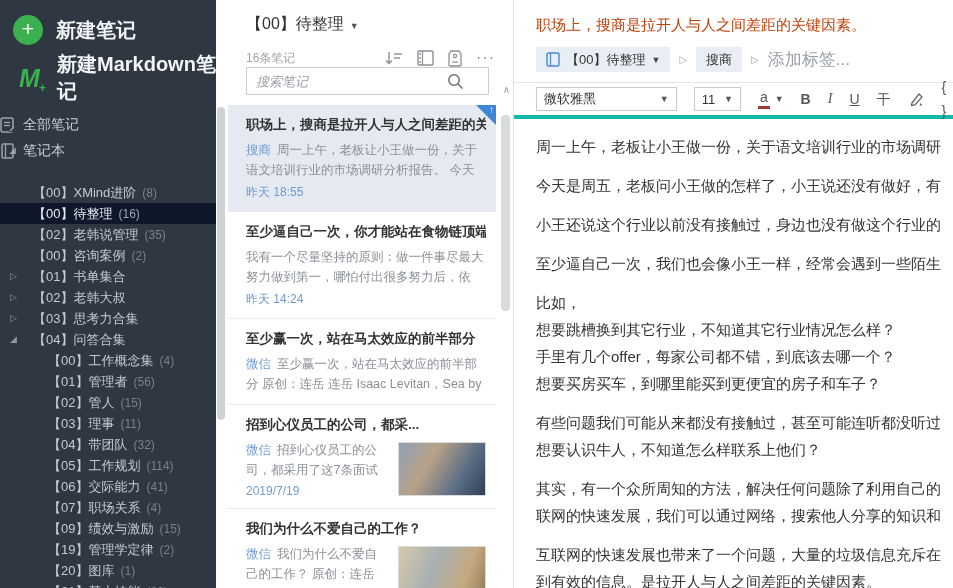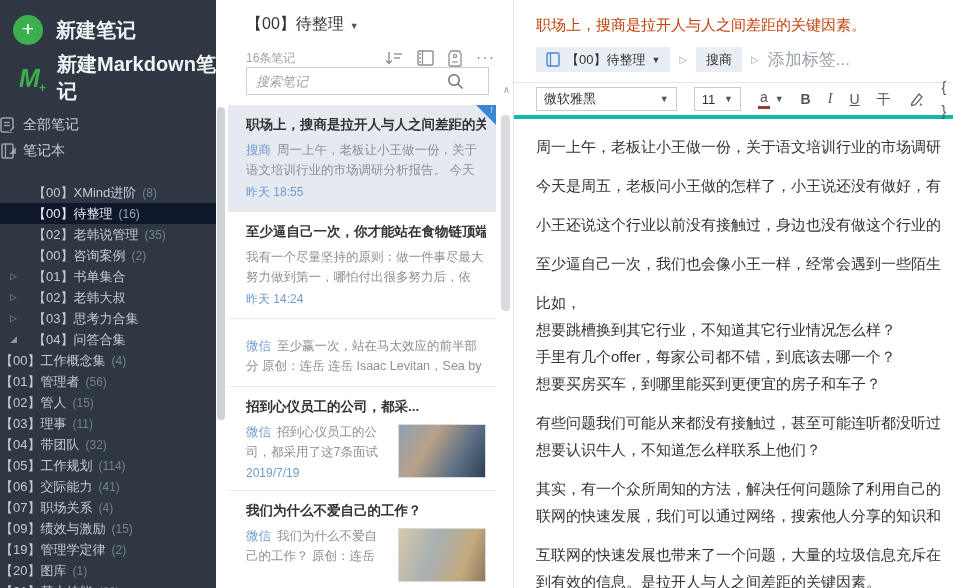--- a/index.html
+++ b/index.html
@@ -19,21 +19,21 @@
   .mdlogo { width:32px; text-align:center; flex:none; position:relative; }
   .mdlogo .m { color:#3cb04e; font-size:25px; font-weight:800; font-style:italic; letter-spacing:-1px; }
   .mdlogo .mplus { position:absolute; right:-1px; bottom:-2px; color:#3cb04e; font-size:12px; font-weight:700; }
   .navrows { margin-top:18px; }
   .nav-row { position:relative; display:flex; align-items:center; gap:8px; height:26px; color:#c6cdd4; font-size:14px; cursor:pointer; }
   .nav-row .expander { position:absolute; left:9px; top:7px; font-size:9px; color:#8e98a3; }
   .nav-icon { width:15px; height:16px; flex:none; opacity:.85; }
   .tree { margin-top:18px; }
   .tree-row { position:relative; height:21px; line-height:21px; color:#c3cad2; font-size:13px; white-space:nowrap; cursor:pointer; }
   .tree-row.lvl1 { padding-left:33px; }
-  .tree-row.lvl2 { }
+  .tree-row.lvl2 { padding-left:48px; }
   .tree-row .expander { position:absolute; left:10px; top:0; font-size:9px; color:#8e98a3; }
   .tree-row .count { color:#76818d; margin-left:6px; font-size:12px; }
   .tree-row.selected { background:#0f172a; color:#e8edf2; }
   .tree-row.selected .count { color:#9aa6b2; }
 
   
   .notelist { position:relative; width:286px; height:588px; background:#fff; border-right:1px solid #dfe3e7; flex:none; }
   .nl-header { padding:14px 18px 0 18px; }
   .nl-title-row { display:flex; align-items:center; gap:6px; cursor:pointer; }
   .nl-title { font-size:16px; color:#333; font-weight:500; }
@@ -218,20 +218,21 @@
         <div class="note-item">
           <div class="ni-title">至少逼自己一次，你才能站在食物链顶端</div>
           <div class="ni-body">
             <div class="ni-texts">
               <div class="ni-excerpt">我有一个尽量坚持的原则：做一件事尽最大努力做到第一，哪怕付出很多努力后，依然...</div>
               <div class="ni-date">昨天 14:24</div>
             </div>
           </div>
         </div>
         <div class="note-item">
+          <div class="ni-title">至少赢一次，站在马太效应的前半部分</div>
           <div class="ni-body">
             <div class="ni-texts">
               <div class="ni-excerpt"><span class="ni-tag">微信</span>至少赢一次，站在马太效应的前半部分 原创：连岳 连岳 Isaac Levitan，Sea by t...</div>
             </div>
           </div>
         </div>
         <div class="note-item">
           <div class="ni-title">招到心仪员工的公司，都采...</div>
           <div class="ni-body">
             <div class="ni-texts">

